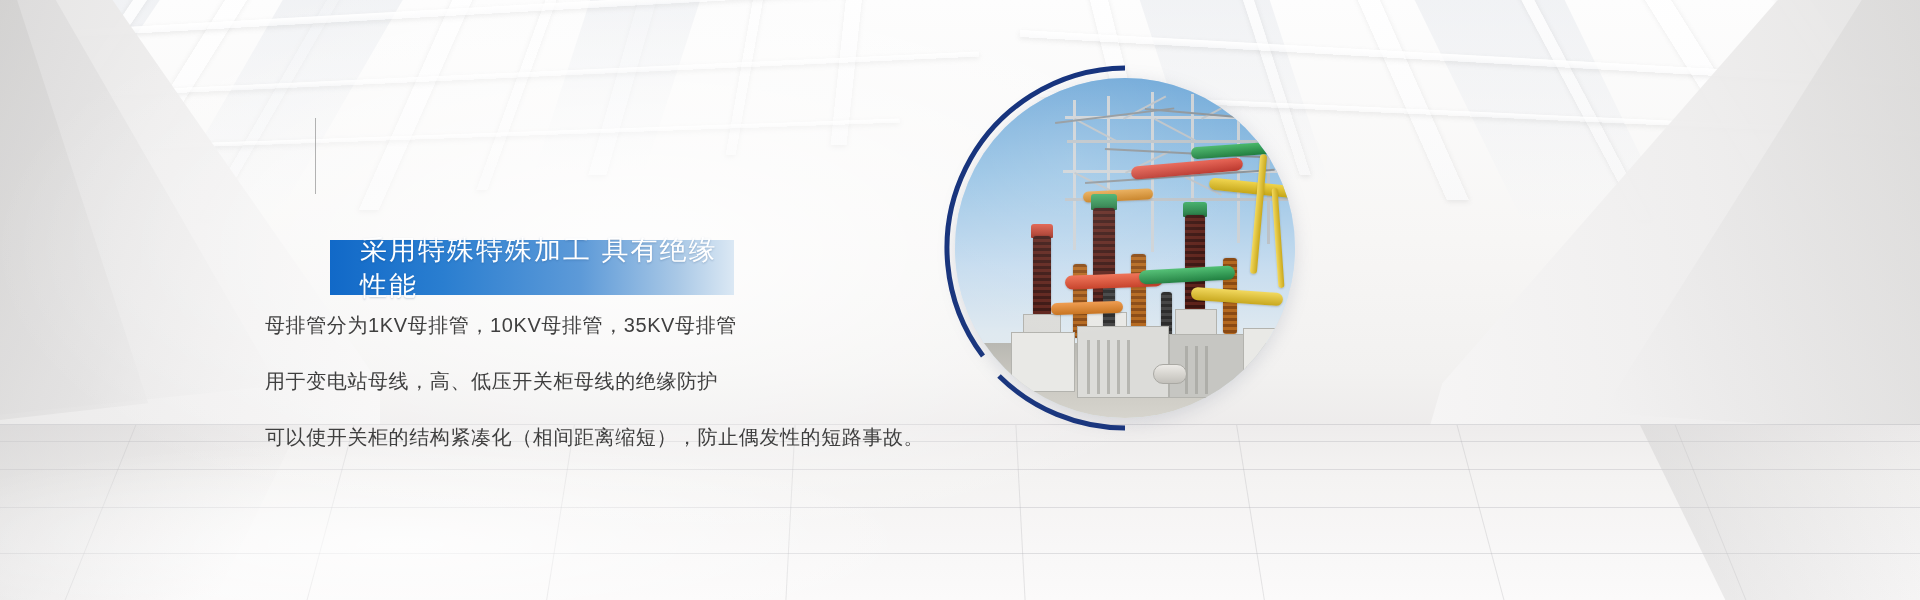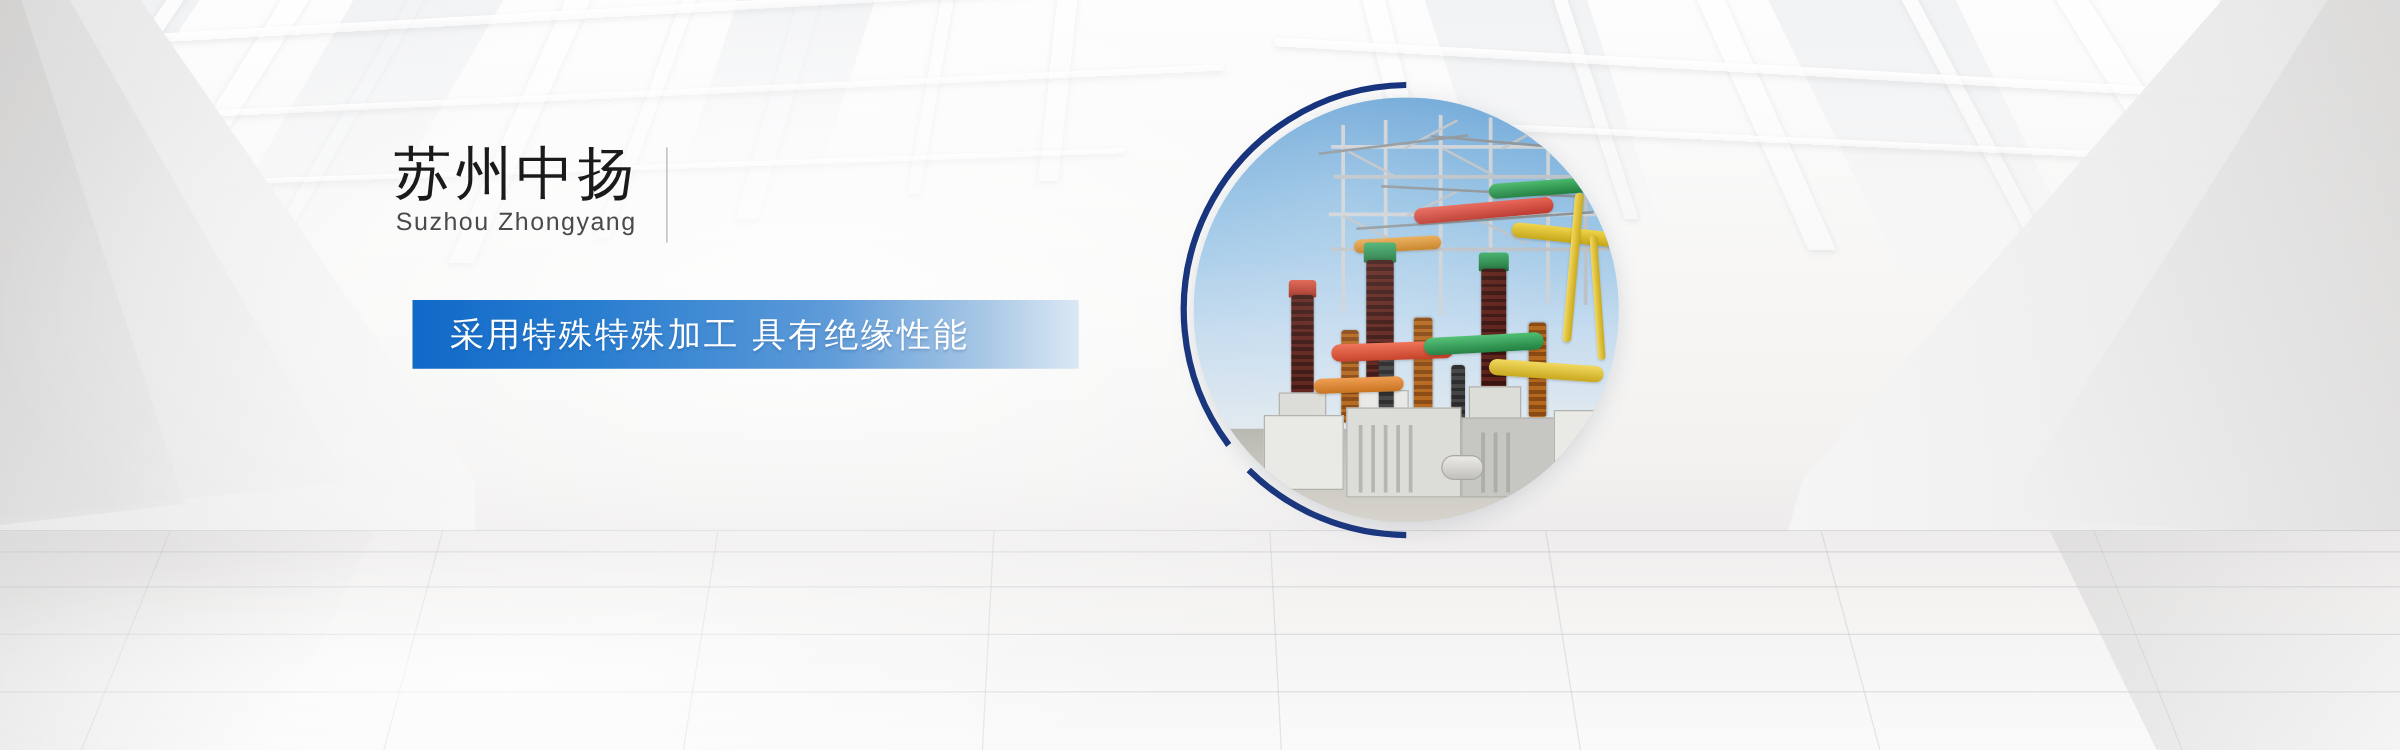--- a/index.html
+++ b/index.html
@@ -117,21 +117,21 @@
     width:1px; height:76px; background:#9a9a9a; margin-top:6px; opacity:.75;
   }
   .headline-main {
     margin-left:26px; margin-top:4px;
     font-size:60px; line-height:70px; font-weight:bold; color:#1d55a5;
     letter-spacing:4px;
     text-shadow:2px 2px 0 rgba(255,255,255,.85), 3px 3px 4px rgba(120,130,150,.30);
   }
 
   .subbar {
-    position:absolute; left:330px; top:240px; width:533px; height:55px;
+    position:absolute; left:330px; top:240px; width:404px; height:55px;
     background:linear-gradient(90deg,#1169c8 0%,#2a7ed0 28%,#5d9ad8 62%,#a9c8e6 86%,#dbe8f4 100%);
     display:flex; align-items:center;
   }
   .subbar-text {
     margin-left:30px; color:#ffffff; font-size:27px; letter-spacing:2px; font-weight:400;
     text-shadow:0 1px 2px rgba(20,60,110,.25);
   }
 
   .desc { position:absolute; left:265px; top:312px; }
   .desc-line {
@@ -262,31 +262,32 @@
       <div class="floor-shadow" style="left:1640px;width:300px;transform:skewX(26deg);opacity:.8;"></div>
       <div class="floor-sheen"></div>
     </div>
 
     <div class="lightpool"></div>
   </div>
 
   <div class="content">
 
     <div class="headline-row">
-      <div class="logo-block">
-        <div class="logo-cn">苏州中扬</div>
-        <div class="logo-en">Suzhou Zhongyang</div>
-      </div>
       <div class="divider-v"></div>
     </div>
 
     <div class="subbar">
       <div class="subbar-text">采用特殊特殊加工 具有绝缘性能</div>
     </div>
 
+    <div class="desc">
+      <div class="desc-line">母排管分为1KV母排管，10KV母排管，35KV母排管</div>
+      <div class="desc-line">用于变电站母线，高、低压开关柜母线的绝缘防护</div>
+      <div class="desc-line">可以使开关柜的结构紧凑化（相间距离缩短），防止偶发性的短路事故。</div>
+    </div>
 
     <div class="circle-wrap">
       <svg class="ring-svg" viewBox="0 0 376 376">
 
         <path d="M 188 8 A 180 180 0 0 0 46 296" fill="none" stroke="#17347e" stroke-width="5"></path>
         <path d="M 62 316 A 180 180 0 0 0 188 368" fill="none" stroke="#17347e" stroke-width="5"></path>
         <path d="M 188 368 A 180 180 0 0 0 368 188" fill="none" stroke="#ffffff" stroke-width="0"></path>
       </svg>
       <div class="photo">
         <div class="photo-inner">

